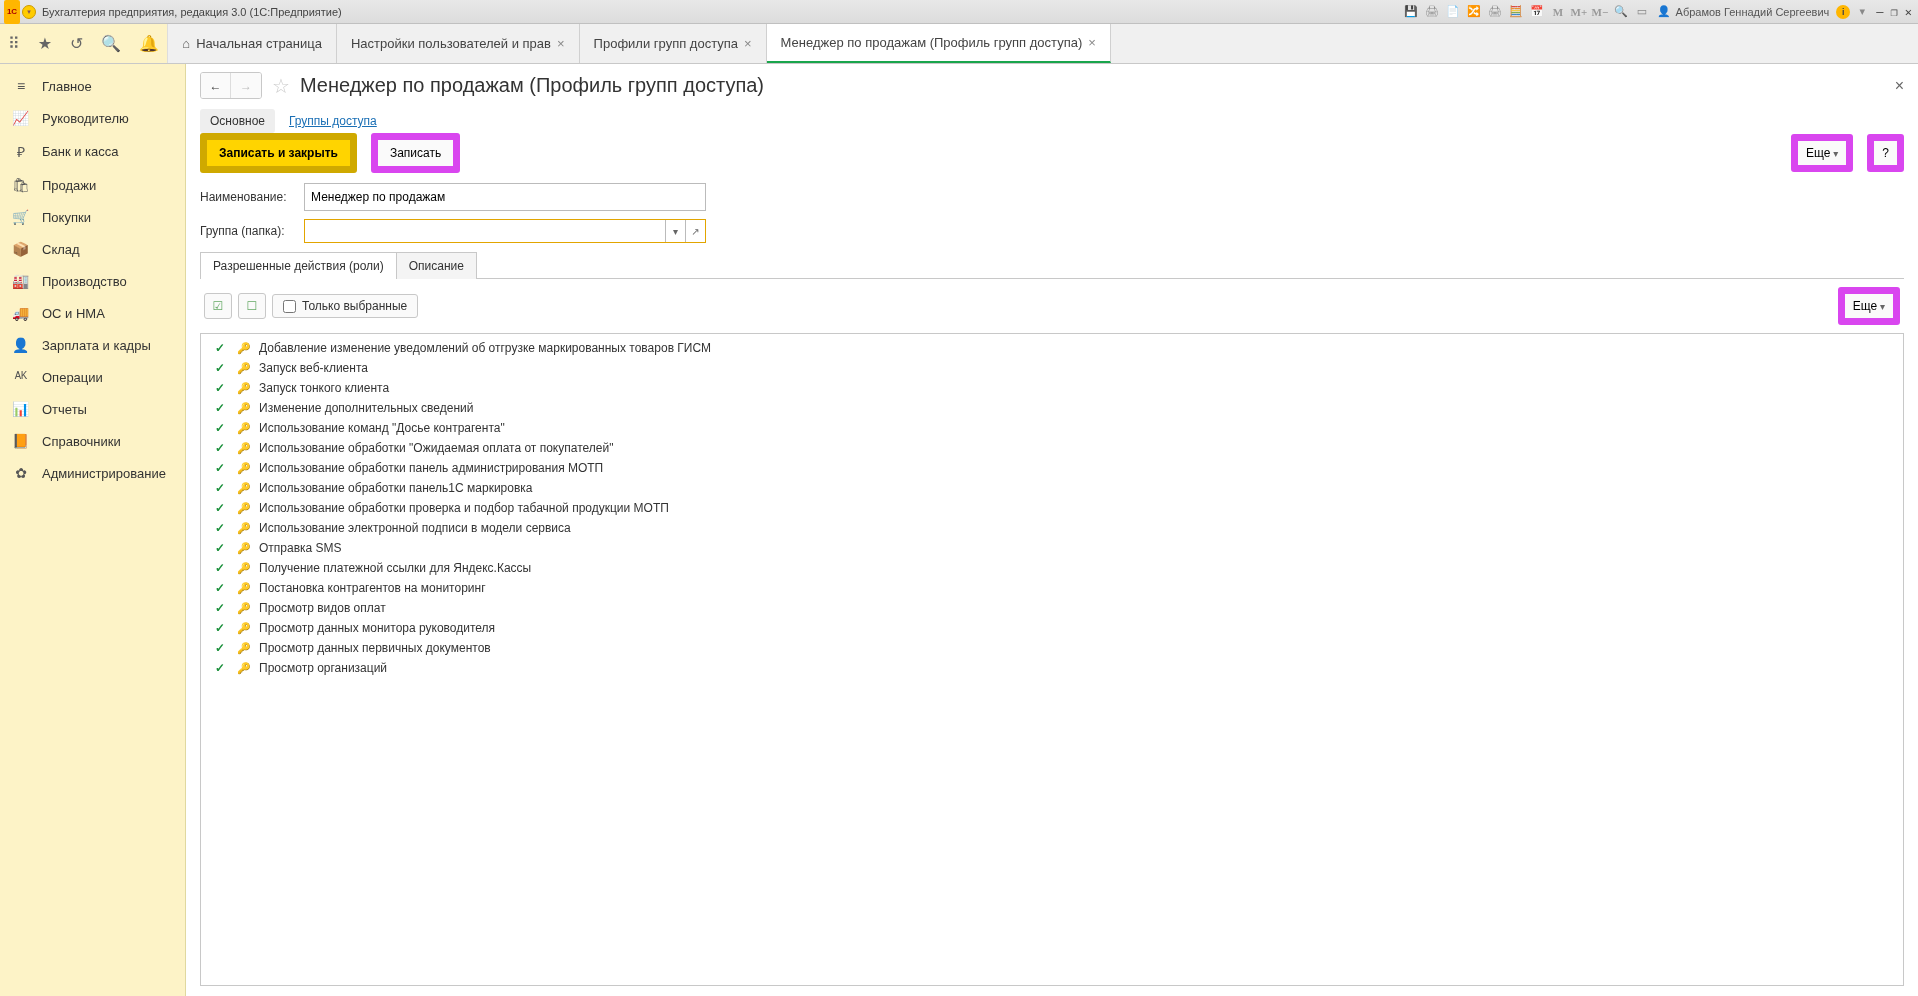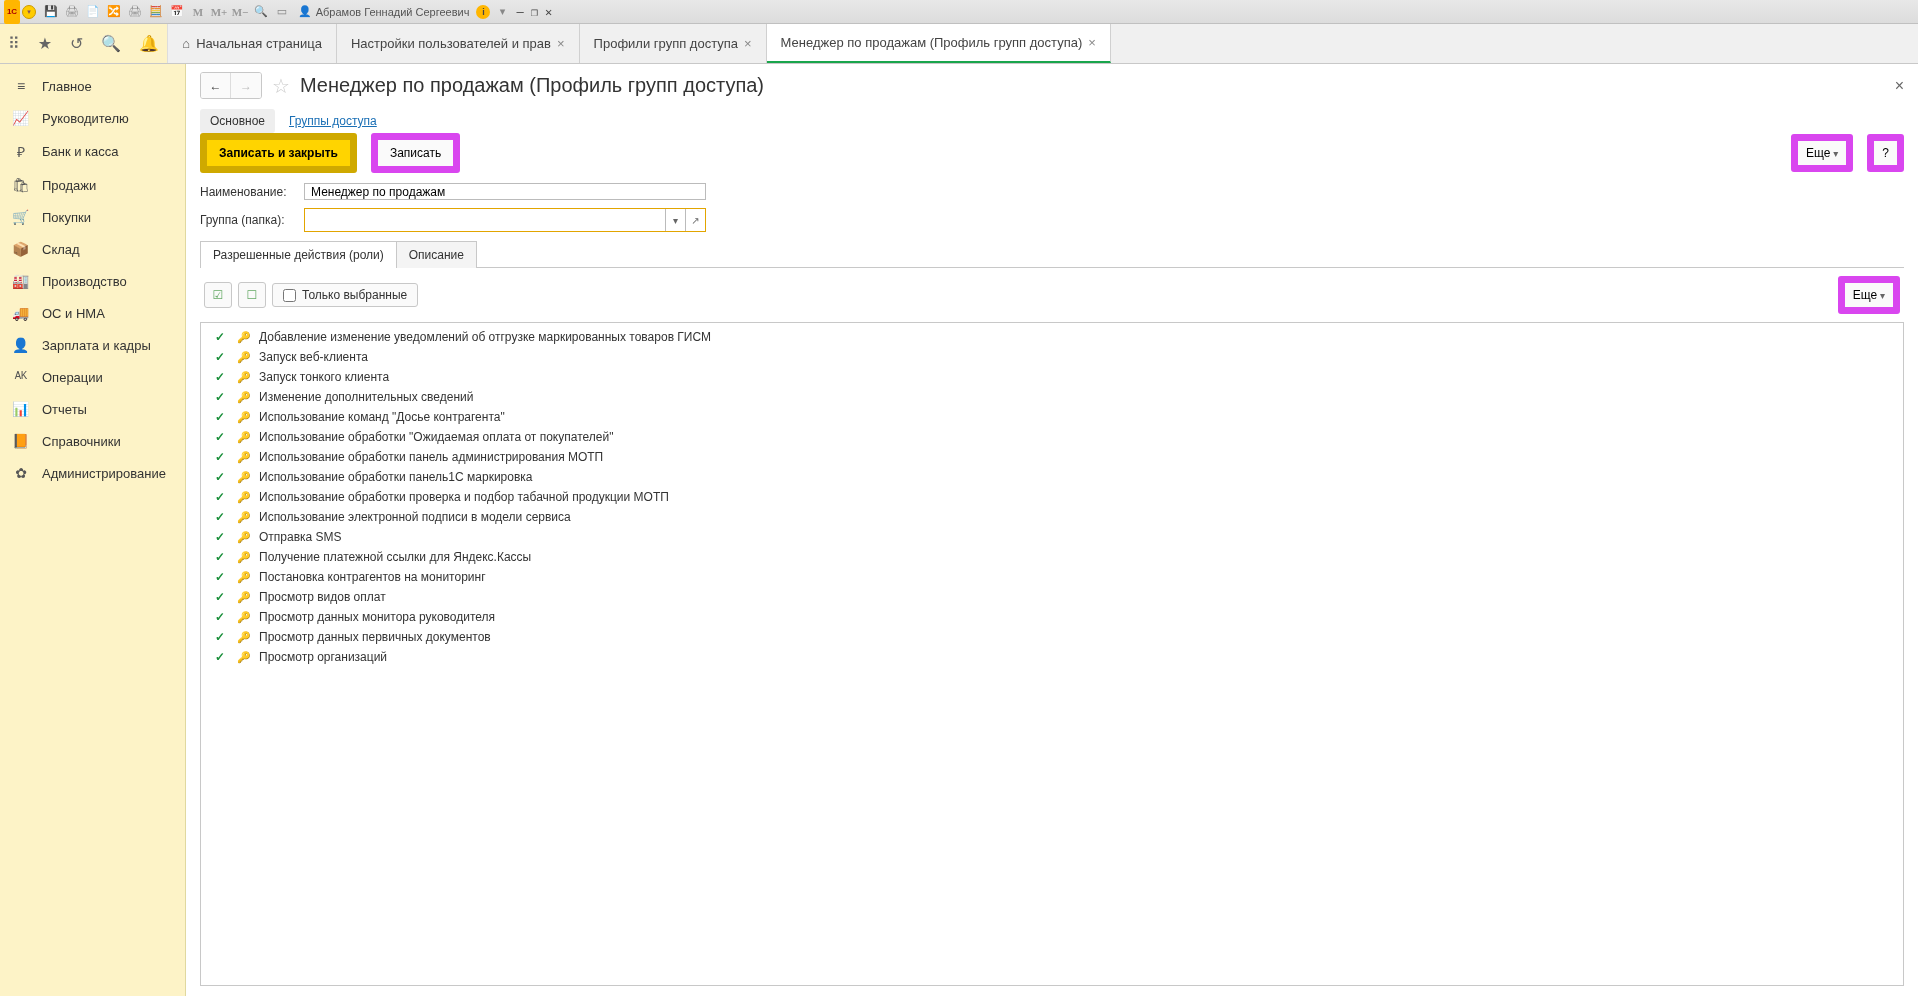--- a/index.html
+++ b/index.html
@@ -51,21 +51,21 @@
 
 .action-row{display:flex;align-items:center;gap:14px;margin-bottom:10px;}
 .btn{padding:6px 12px;border:7px solid #d946ef;border-radius:3px;background:#fafafa;font-size:12px;cursor:pointer;}
 .btn.primary{background:#ffd400;border-color:#cfa900;font-weight:bold;}
 .btn.small{padding:5px 8px;}
 .action-row .spacer{flex:1;}
 .drop-caret::after{content:" ▾";font-size:10px;color:#666;}
 
 .form-row{display:flex;align-items:center;margin-bottom:8px;gap:18px;}
 .form-row label{width:86px;font-size:12px;color:#333;}
-.form-row .input{height:17px;border:1px solid #bbb;padding:0 6px;font-size:12px;width:402px;}
+.form-row .input{height:28px;border:1px solid #bbb;padding:0 6px;font-size:12px;width:402px;}
 .form-row.group .group-input{height:24px;width:402px;border:1px solid #e2a500;display:flex;}
 .form-row.group .group-input input{flex:1;border:none;outline:none;padding:0 6px;font-size:12px;}
 .form-row.group .gbtn{width:20px;border-left:1px solid #bbb;display:flex;align-items:center;justify-content:center;font-size:10px;color:#666;cursor:pointer;}
 
 .inner-tabs{display:flex;border-bottom:1px solid #c8c8c8;}
 .inner-tabs .it{padding:6px 12px;border:1px solid #c8c8c8;border-bottom:none;margin-right:-1px;background:#f4f4f4;font-size:12px;cursor:pointer;position:relative;top:1px;}
 .inner-tabs .it.active{background:#fff;}
 
 .roles-toolbar{display:flex;align-items:center;padding:8px 4px;gap:6px;}
 .roles-toolbar .tb{width:28px;height:26px;border:1px solid #c8c8c8;border-radius:3px;background:#fafafa;display:flex;align-items:center;justify-content:center;cursor:pointer;color:#6a6;}
@@ -84,20 +84,21 @@
 .roles-list::-webkit-scrollbar{width:14px;}
 .roles-list::-webkit-scrollbar-track{background:#f0f0f0;}
 .roles-list::-webkit-scrollbar-thumb{background:#c4c4c4;border:3px solid #f0f0f0;border-radius:7px;}
 </style>
 </head>
 <body>
 
 <div class="title-bar">
   <span class="logo">1C</span>
   <span class="dd">▾</span>
+  <span class="title-text">Бухгалтерия предприятия, редакция 3.0  (1С:Предприятие)</span>
   <div class="right-icons">
     <span class="ri">💾</span>
     <span class="ri">🖨</span>
     <span class="ri">📄</span>
     <span class="ri">🔀</span>
     <span class="ri">🖨</span>
     <span class="ri">🧮</span>
     <span class="ri">📅</span>
     <span class="ri m">M</span>
     <span class="ri m">M+</span>

